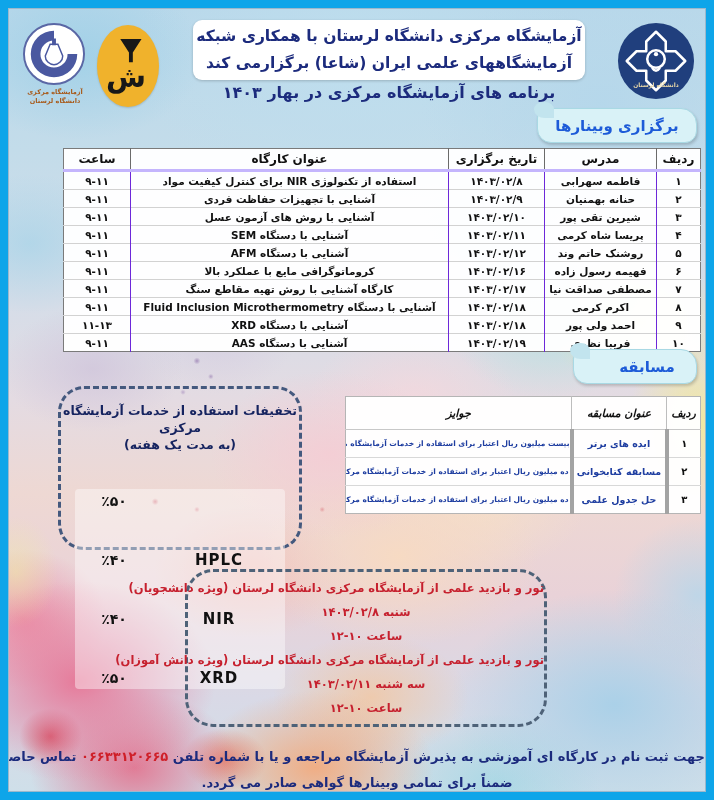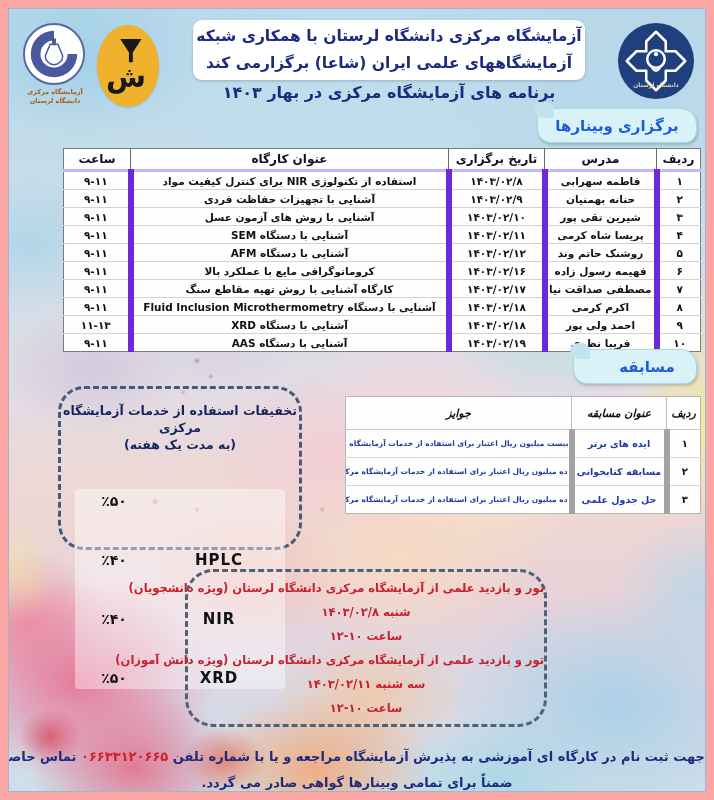--- a/index.html
+++ b/index.html
@@ -1,17 +1,17 @@
 <!DOCTYPE html>
 <html lang="fa"><head>
 <meta charset="utf-8">
 <style>
   html,body{margin:0;padding:0;}
   body{width:714px;height:800px;font-family:"DejaVu Sans",sans-serif;}
-  .canvas{position:relative;width:714px;height:800px;background:#fca5a5;box-sizing:border-box;padding:8px;}
+  .canvas{position:relative;width:714px;height:800px;background:#0ea5e9;box-sizing:border-box;padding:8px;}
   .inner{position:relative;width:100%;height:100%;box-sizing:border-box;border:1px solid #9cb8cc;overflow:hidden;
     background-image:
       
       radial-gradient(5px 5px at 27% 45%, rgba(140,110,170,.65), transparent 70%),
       radial-gradient(4px 4px at 29% 47%, rgba(140,110,170,.55), transparent 70%),
       radial-gradient(4px 4px at 25% 49%, rgba(150,120,180,.5), transparent 70%),
       radial-gradient(5px 5px at 21% 63%, rgba(200,60,80,.55), transparent 70%),
       radial-gradient(4px 4px at 27% 64%, rgba(200,60,80,.45), transparent 70%),
       radial-gradient(4px 4px at 45% 64%, rgba(210,80,90,.4), transparent 70%),
       
@@ -59,26 +59,26 @@
     display:flex;align-items:center;justify-content:center;color:#1d5bd8;font-weight:bold;font-size:15px;
     box-shadow:1px 2px 3px rgba(0,0,0,.18);}
   .ribbon::before{content:"";position:absolute;left:-4px;top:-7px;width:20px;height:16px;background:#c2e4ee;border-radius:50% 50% 0 60%;}
   .ribbon-webinar{right:8px;top:99px;width:158px;height:33px;}
   .ribbon-contest{right:8px;top:340px;width:98px;height:33px;padding-left:24px;}
 
   
   table{border-collapse:collapse;table-layout:fixed;position:absolute;background:rgba(255,255,255,.97);}
   .webinar-table{left:54px;top:139px;width:637px;border:1px solid #7a7a7a;}
   .webinar-table th{height:20px;font-size:12px;color:#111;border-left:1px solid #6b6b6b;border-bottom:3px solid #c4b5fd;padding:0 2px;}
-  .webinar-table td{height:17px;font-size:10.5px;font-weight:bold;color:#111;text-align:center;border-left:6px solid #6d28d9;border-top:1px solid #d2d2d2;padding:0 2px;white-space:nowrap;overflow:hidden;}
+  .webinar-table td{height:17px;font-size:10.5px;font-weight:bold;color:#111;text-align:center;border-left:1px solid #6d28d9;border-top:1px solid #d2d2d2;padding:0 2px;white-space:nowrap;overflow:hidden;}
   .webinar-table th:last-child,.webinar-table td:last-child{border-left:none;}
 
   .contest-table{left:336px;top:387px;width:355px;border:1px solid #b5b5b5;}
   .contest-table th{height:30px;font-size:11px;color:#111;border-left:1px solid #bdbdbd;border-bottom:1px solid #c8c8c8;font-style:italic;}
-  .contest-table td{height:25px;text-align:center;font-weight:bold;border-left:6px solid #a3a3a3;border-top:1px solid #d8d8d8;white-space:nowrap;overflow:hidden;}
+  .contest-table td{height:25px;text-align:center;font-weight:bold;border-left:4px solid #a3a3a3;border-top:1px solid #d8d8d8;white-space:nowrap;overflow:hidden;}
   .contest-table th:last-child,.contest-table td:last-child{border-left:none;}
   .contest-table td.c-no{font-size:10px;color:#111;}
   .contest-table td.c-title{font-size:9.5px;color:#1e3da0;}
   .contest-table td.c-prize{font-size:7.5px;letter-spacing:-.3px;color:#1e3da0;}
 
   
   .discount-box{position:absolute;left:49px;top:377px;width:244px;height:164px;border:3px dashed #44597e;border-radius:26px;box-sizing:border-box;padding-top:13px;}
   .discount-title{text-align:center;color:#15235f;font-weight:bold;font-size:12.5px;line-height:17px;}
   .discount-list{margin:9px 14px 0 14px;background:rgba(255,255,255,.42);border-radius:4px;}
   .d-row{display:flex;flex-direction:row;align-items:center;height:23px;direction:ltr;margin-top:36px;}

